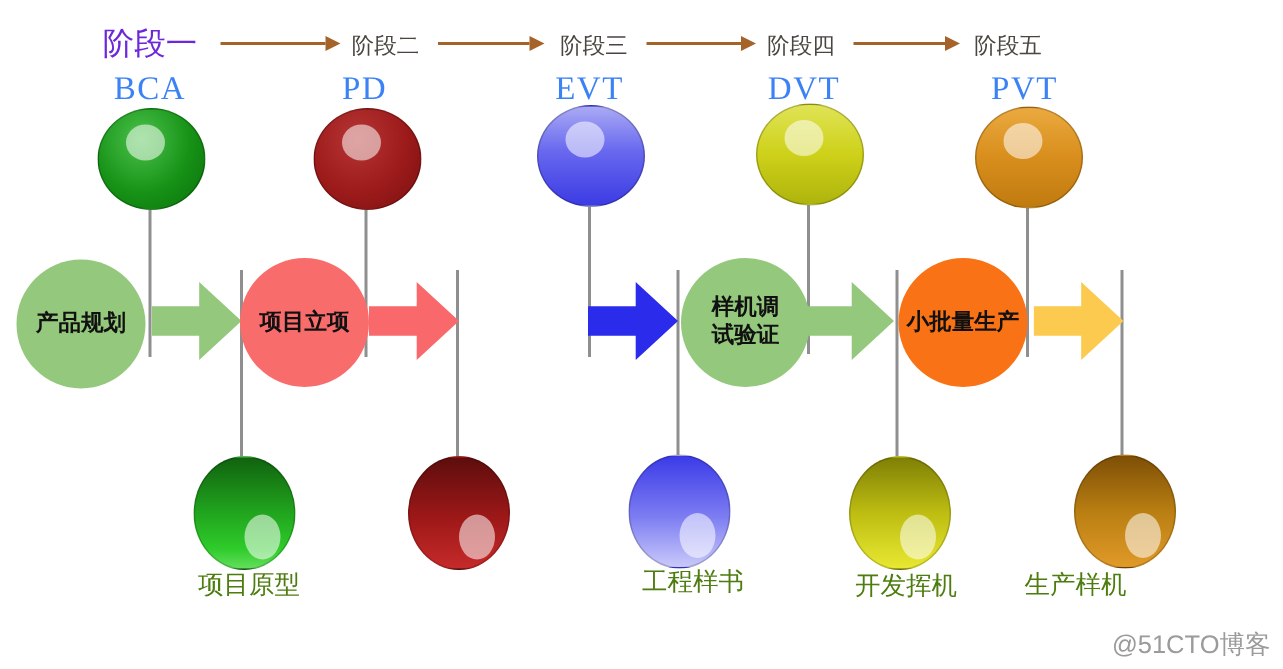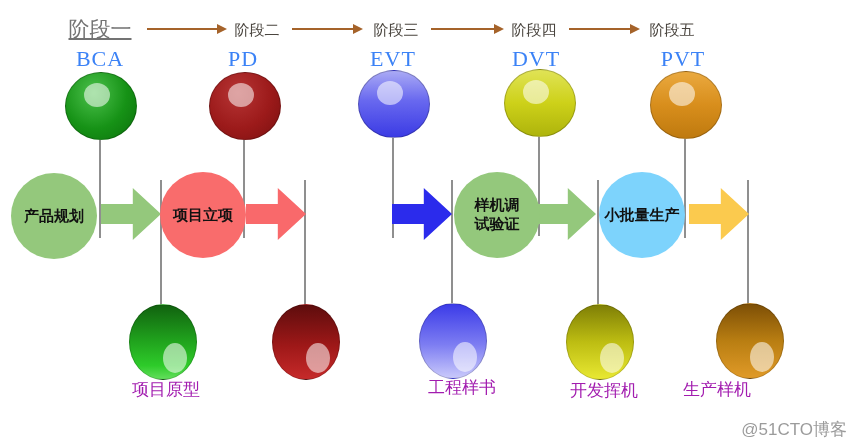--- a/index.html
+++ b/index.html
@@ -5,21 +5,21 @@
   html,body{margin:0;padding:0;background:#fff;}
   .canvas{
     position:relative;width:855px;height:446px;background:#ffffff;overflow:hidden;
     font-family:"Liberation Sans","DejaVu Sans",sans-serif;
   }
   
   .stage-label{
     position:absolute;top:21px;transform:translateX(-50%);
     font-size:15px;color:#4a453f;white-space:nowrap;
   }
-  .stage-label.first{top:15px;font-size:21px;color:#737373;text-decoration:underline;}
+  .stage-label.first{top:15px;font-size:21px;color:#6d28d9;}
   .stage-arrow{
     position:absolute;top:28px;height:2px;background:#a5632a;
   }
   .stage-arrow::after{
     content:'';position:absolute;right:-10px;top:-4px;
     border-left:10px solid #a5632a;border-top:5px solid transparent;border-bottom:5px solid transparent;
   }
   
   .phase-label{
     position:absolute;top:46px;transform:translateX(-50%);
@@ -49,31 +49,31 @@
   .step{
     position:absolute;width:86px;height:86px;border-radius:50%;z-index:4;
     display:flex;align-items:center;justify-content:center;text-align:center;
   }
   .step span{
     font-size:15px;font-weight:bold;color:#111;line-height:1.25;white-space:pre-line;
   }
   .c-green {background:#94c87c;}
   .c-red   {background:#f96c6c;}
   .c-blue  {background:#2b2bdc;}
-  .c-yellow{background:#7dd3fc;}
+  .c-yellow{background:#f97316;}
   .c-pink  {background:#f85fa5;}
   
   .barrow{
     position:absolute;top:188px;width:60px;height:52px;z-index:2;
     clip-path:polygon(0 31%, 53% 31%, 53% 0, 100% 50%, 53% 100%, 53% 69%, 0 69%);
   }
   
   .dlabel{
     position:absolute;transform:translateX(-50%);
-    font-size:17px;color:#a21caf;text-align:center;line-height:1.22;white-space:pre-line;
+    font-size:17px;color:#4d7c0f;text-align:center;line-height:1.22;white-space:pre-line;
   }
   
   .watermark{position:absolute;right:8px;bottom:5px;font-size:17px;color:#9b9b9b;}
 </style>
 </head>
 <body>
 
 <div class="canvas">
 
   <div class="stage-label first" style="left:100px">阶段一</div>

